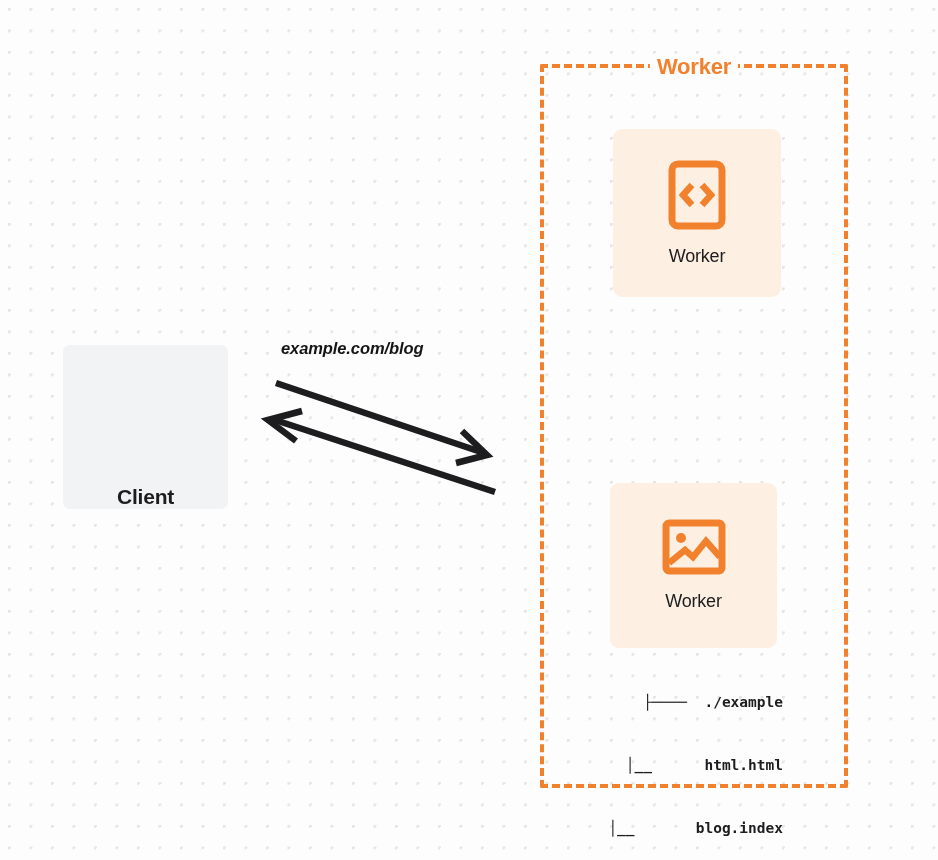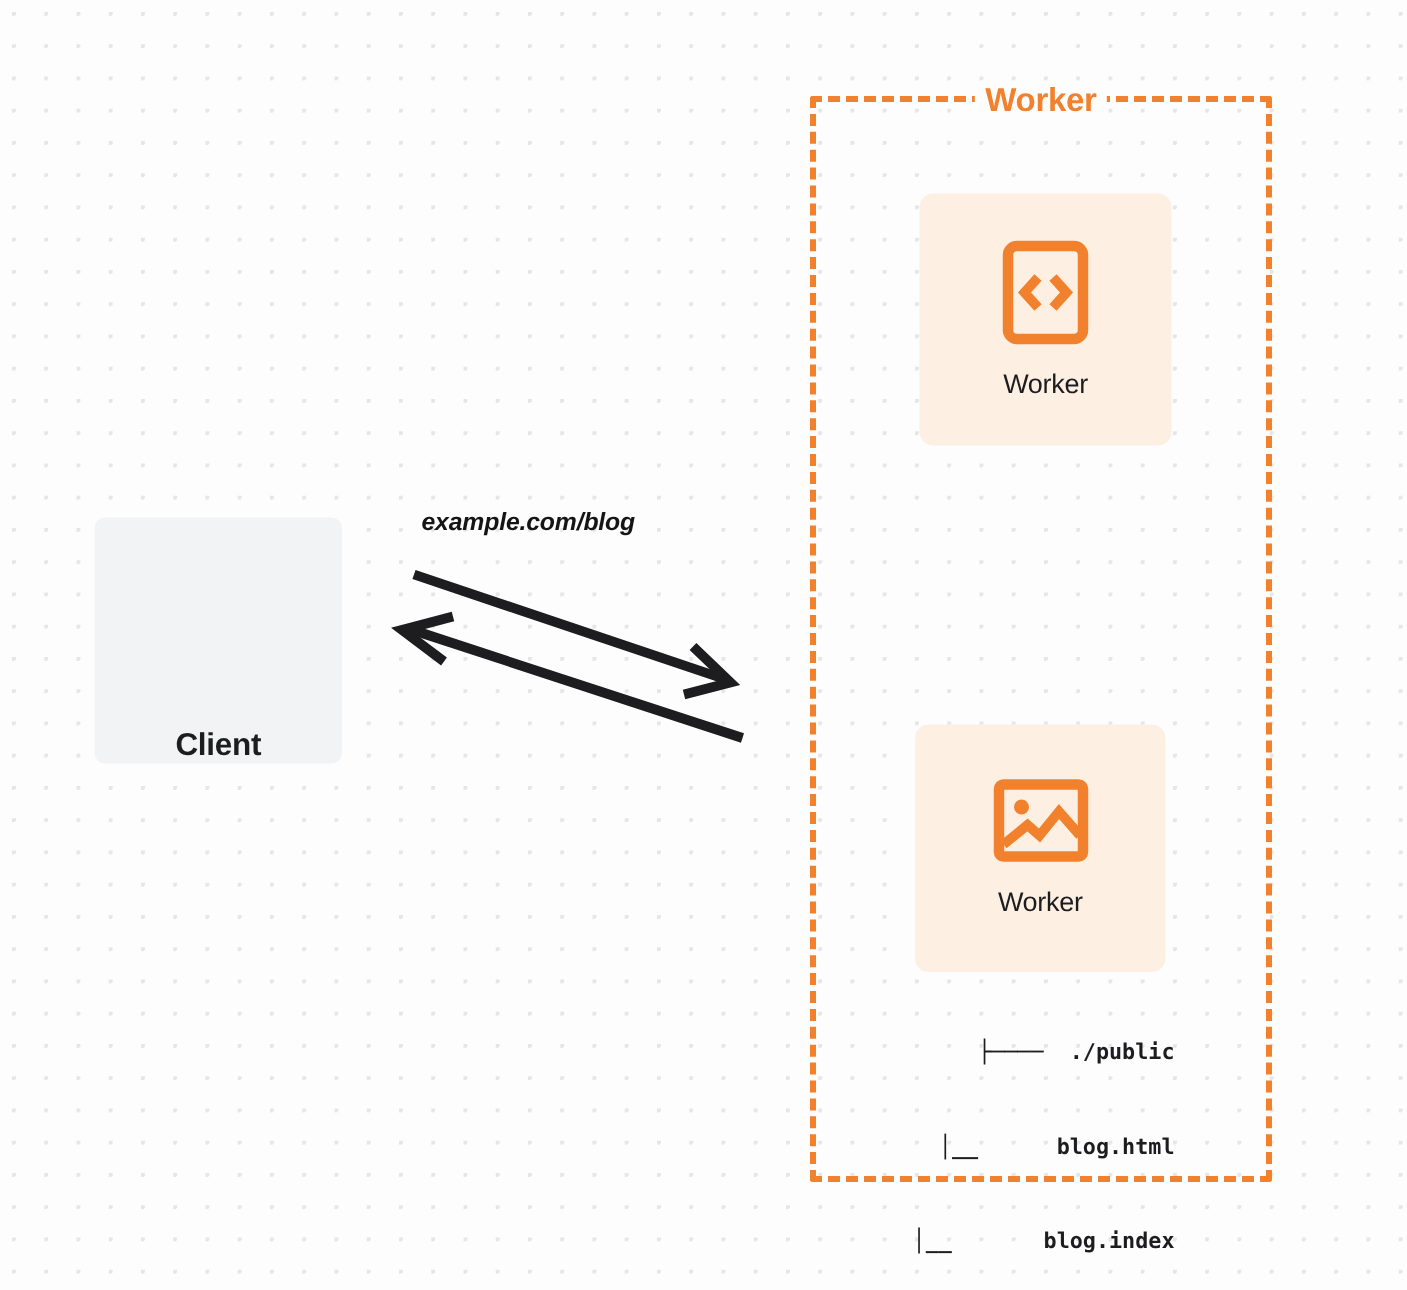--- a/index.html
+++ b/index.html
@@ -170,19 +170,19 @@
       <svg width="64" height="56" viewBox="0 0 64 56">
         <rect x="4" y="4" width="56" height="48" rx="3" ry="3" fill="none" stroke="#f2812d" stroke-width="7"></rect>
         <circle cx="19" cy="19" r="5" fill="#f2812d"></circle>
         <polyline points="7,44 23,31 31,38 44,22 58,38" fill="none" stroke="#f2812d" stroke-width="6.5" stroke-linecap="butt" stroke-linejoin="miter"></polyline>
       </svg>
     </span>
     <span class="card-label">Worker</span>
   </div>
 
   <div id="file-tree">
-    <span class="tree-row">├────  ./public</span>
-    <span class="tree-row">│__      blog.html</span>
+    <span class="tree-row">├────  ./example</span>
+    <span class="tree-row">│__      html.html</span>
     <span class="tree-row">│__       blog.index</span>
     
   </div>
 
 </div>
 
 </body></html>

